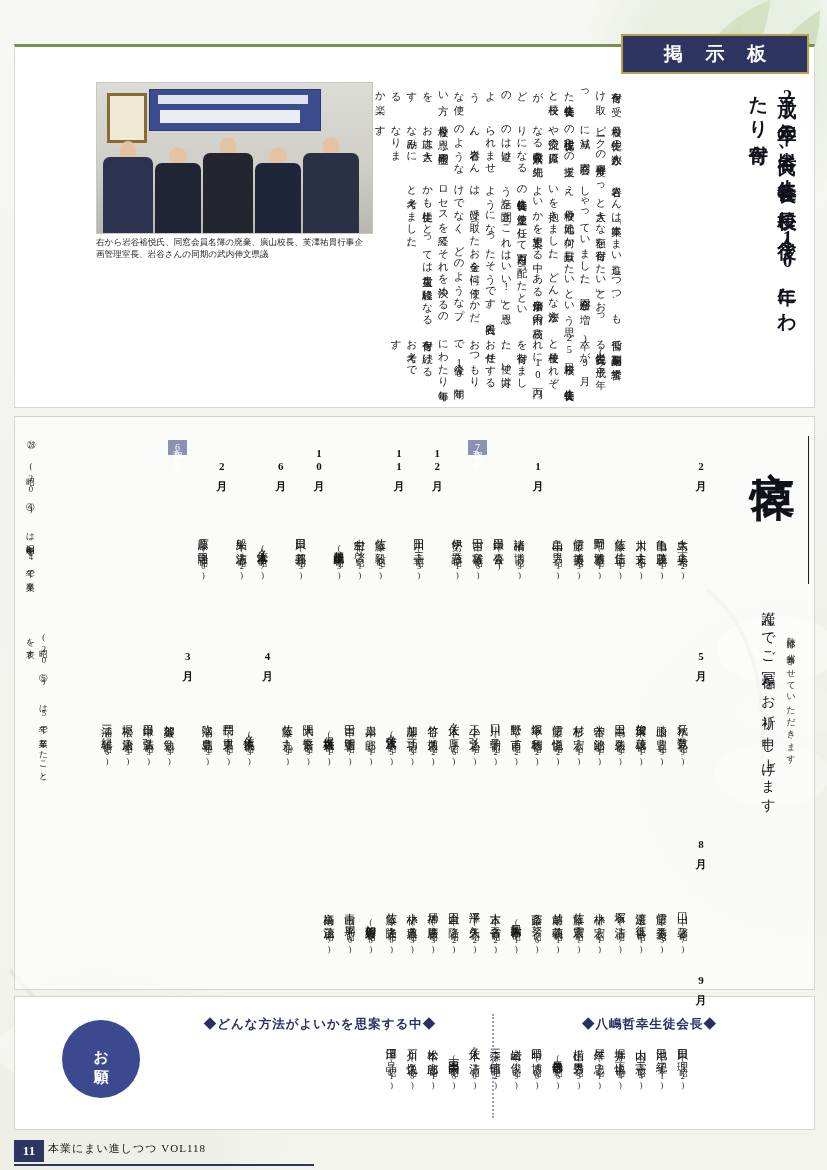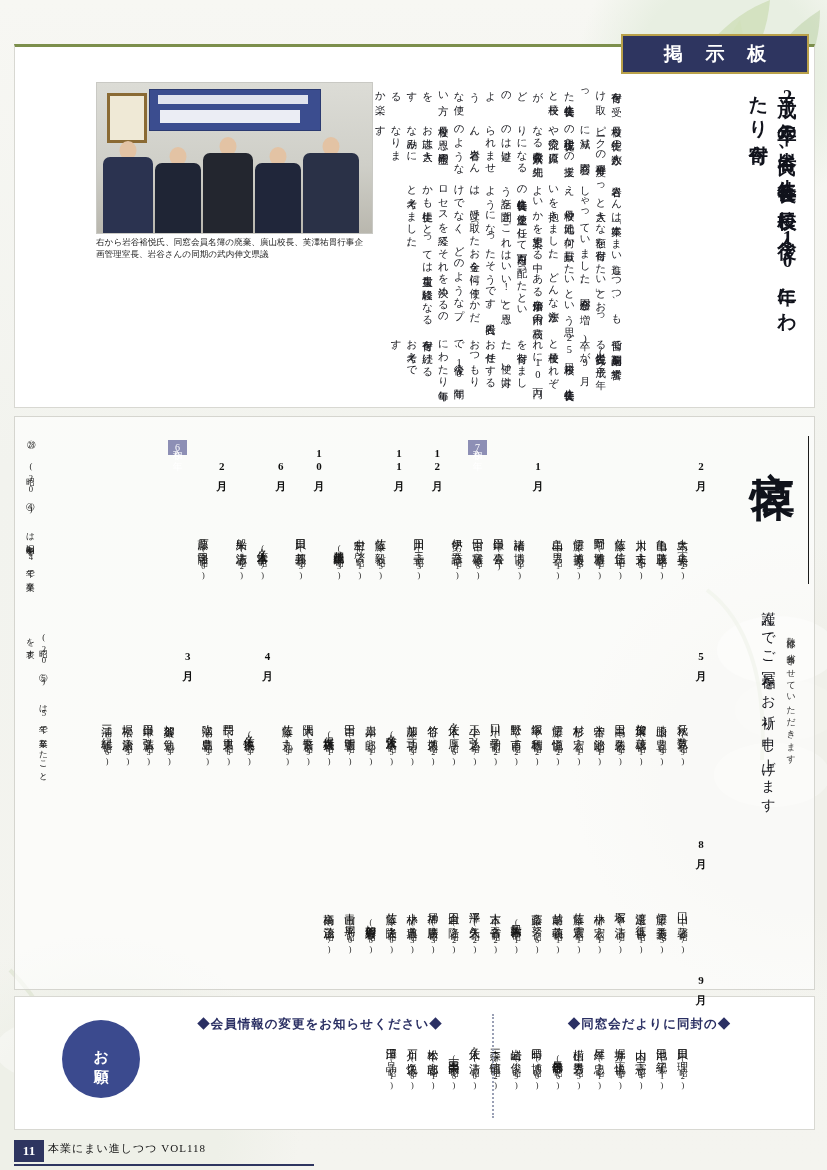--- a/index.html
+++ b/index.html
@@ -580,21 +580,21 @@
 <div class="v note-col" style="position:absolute;left:24px;top:440px;height:150px;z-index:4;">㉘ (昭20④) は旧制中学を4年で卒業</div>
 <div class="v note-col" style="position:absolute;left:24px;top:632px;height:150px;z-index:4;">(昭20⑤) は5年で卒業したことを表す</div>
 
 <div class="bottom"></div>
 <div class="onegai">
   <span class="v">お願い</span>
 </div>
 <div class="divider-dots"></div>
 
 <div class="infobox1">
-  <div class="box-head">◆会員情報の変更をお知らせください◆</div>
+  <div class="box-head">◆どんな方法がよいかを思案する中◆</div>
 </div>
 <div class="infobox2">
-  <div class="box-head">◆同窓会だよりに同封の◆</div>
+  <div class="box-head">◆八嶋哲幸生徒会長◆</div>
 </div>
 
 <div class="foot-rule"></div>
 <div class="pgnum">11</div>
 <div class="foot-text">本業にまい進しつつ VOL118</div>
 
 </body></html>

